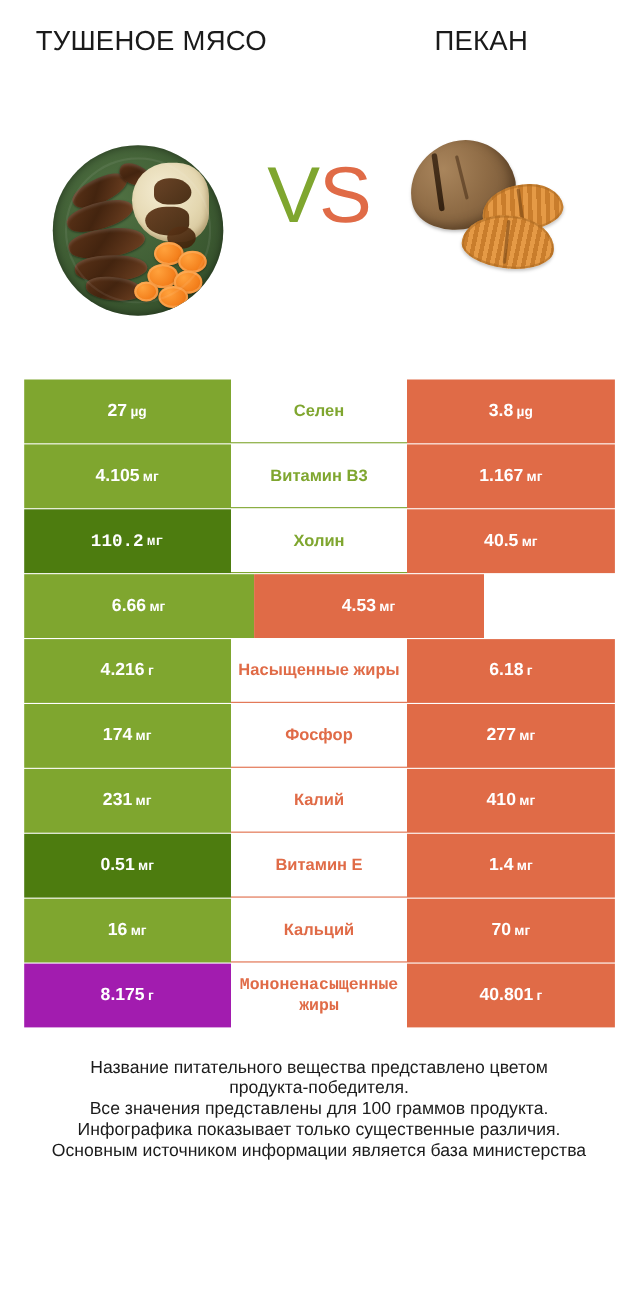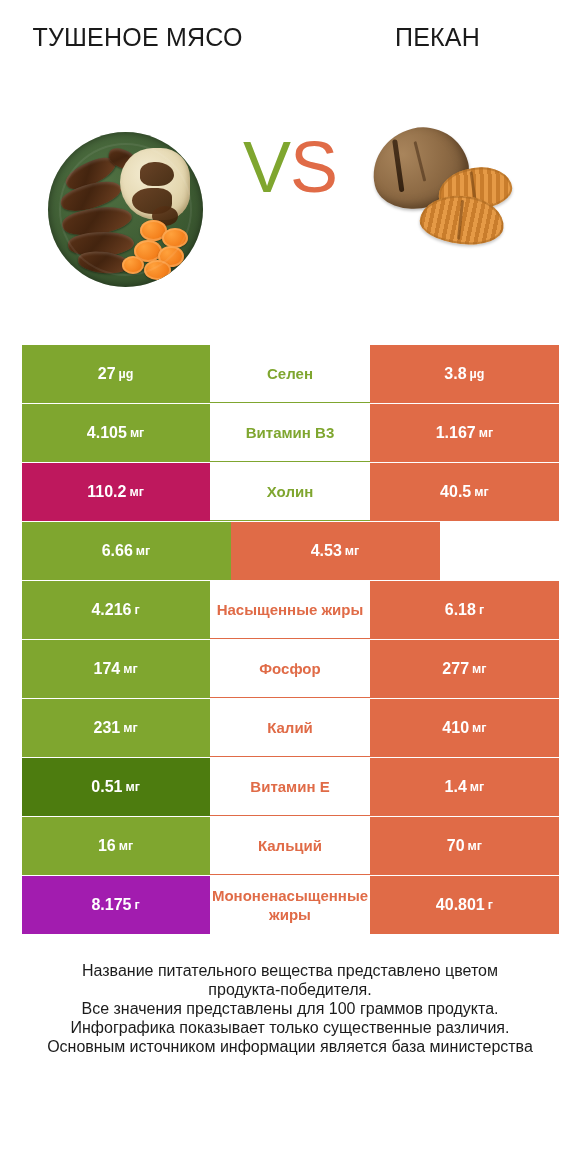--- a/index.html
+++ b/index.html
@@ -43,21 +43,21 @@
     top: 0;
     width: 235px;
     height: 200px;
   }
   .hero-cell.left  { left: 20px; }
   .hero-cell.right { left: 320px; }
 
   .vs {
     position: absolute;
     left: 225px;
-    top: 14px;
+    top: 25px;
     width: 130px;
     text-align: center;
     font-size: 72px;
     line-height: 86px;
     font-weight: 300;
     letter-spacing: -1px;
     white-space: nowrap;
   }
 
   
@@ -276,21 +276,21 @@
       </div>
       <div class="cell cell-mid" style="color: rgb(127, 166, 47);">
         <span class="mid-label">Витамин B3</span>
       </div>
       <div class="cell cell-right" style="background: rgb(224, 107, 71);">
         <span class="val-num">1.167</span>
         <span class="val-unit">мг</span>
       </div>
     </div>
     <div class="row">
-      <div class="cell cell-left" style="background: #be185d;">
+      <div class="cell cell-left" style="background: #4d7c0f; font-family: Liberation Mono, monospace;">
         <span class="val-num">110.2</span>
         <span class="val-unit">мг</span>
       </div>
       <div class="cell cell-mid" style="color: rgb(127, 166, 47);">
         <span class="mid-label">Холин</span>
       </div>
       <div class="cell cell-right" style="background: rgb(224, 107, 71);">
         <span class="val-num">40.5</span>
         <span class="val-unit">мг</span>
       </div>
@@ -368,21 +368,21 @@
       <div class="cell cell-right" style="background: rgb(224, 107, 71);">
         <span class="val-num">70</span>
         <span class="val-unit">мг</span>
       </div>
     </div>
     <div class="row">
       <div class="cell cell-left" style="background: #a21caf;">
         <span class="val-num">8.175</span>
         <span class="val-unit">г</span>
       </div>
-      <div class="cell cell-mid" style="color: rgb(224, 107, 71);">
+      <div class="cell cell-mid" style="color: rgb(224, 107, 71); font-family: Liberation Mono, monospace;">
         <span class="mid-label">Мононенасыщенные жиры</span>
       </div>
       <div class="cell cell-right" style="background: rgb(224, 107, 71);">
         <span class="val-num">40.801</span>
         <span class="val-unit">г</span>
       </div>
     </div>
   </div>
 
 <div class="footnote">

